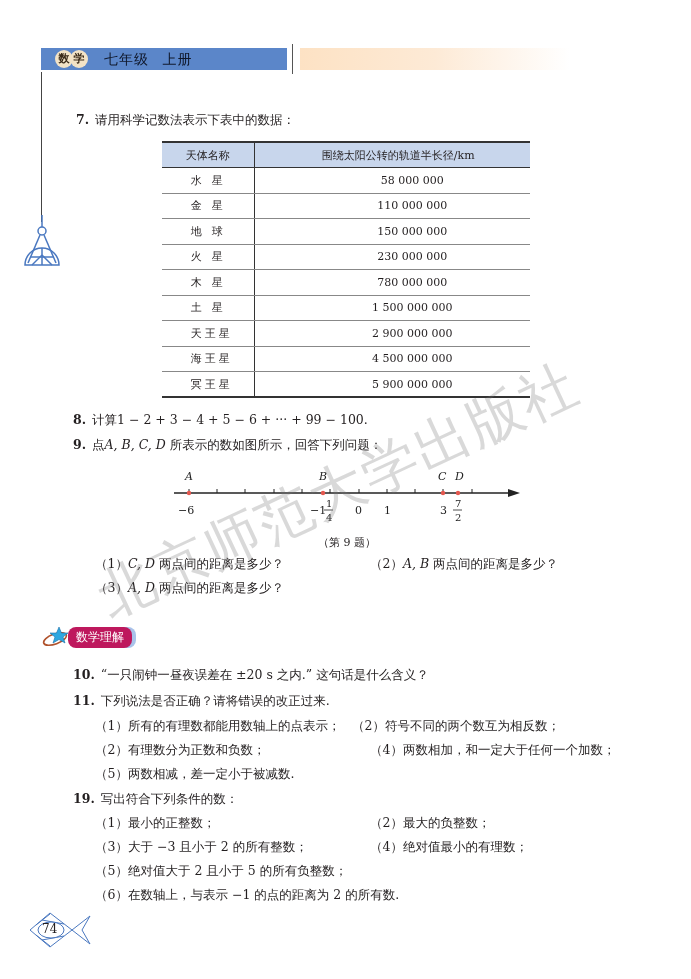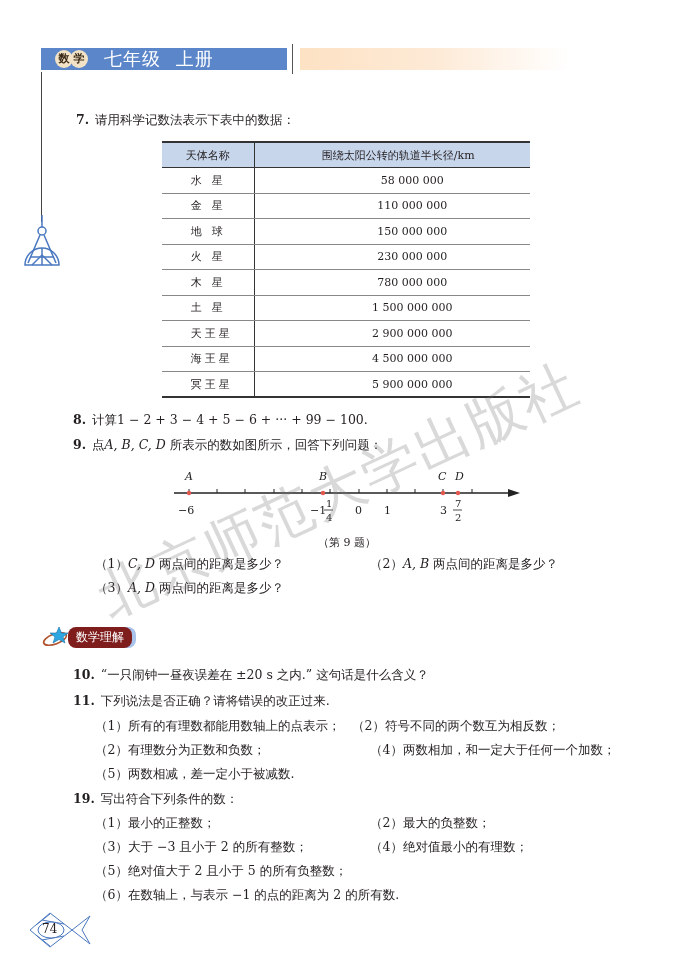--- a/index.html
+++ b/index.html
@@ -4,21 +4,21 @@
 <style>
   * { box-sizing: border-box; margin: 0; padding: 0; }
   html, body { width: 691px; height: 979px; background: #ffffff; overflow: hidden; }
   body { position: relative; font-family: "DejaVu Serif", "Liberation Serif", serif; color: #231f20; }
 
   .header-bar { position: absolute; left: 41px; top: 48px; width: 246px; height: 22px; background: #5b86c9; }
   .header-logo { position: absolute; left: 14px; top: 2px; height: 18px; display: flex; }
   .logo-disc { width: 18px; height: 18px; border-radius: 50%; background: #f3e3c6; color: #3a2a18;
                font-size: 11px; font-weight: bold; line-height: 18px; text-align: center; margin-right: -3px;
                font-family: "DejaVu Sans", sans-serif; }
-  .header-title { position: absolute; left: 63px; top: 1px; color: #ffffff; font-size: 18px; letter-spacing: 1px;
+  .header-title { position: absolute; left: 63px; top: 1px; color: #0f172a; font-size: 14px; letter-spacing: 1px;
                   font-family: "DejaVu Sans", sans-serif; line-height: 20px; word-spacing: 8px; }
   .header-divider { position: absolute; left: 292px; top: 44px; width: 1px; height: 30px; background: #555; }
   .header-gradient { position: absolute; left: 300px; top: 48px; width: 270px; height: 22px;
                      background: linear-gradient(to right, #fde2c4 0%, #fdead6 50%, #ffffff 100%); }
   .left-rule { position: absolute; left: 41px; top: 72px; width: 1px; height: 150px; background: #444; }
   .tower-icon { position: absolute; left: 22px; top: 215px; width: 40px; height: 52px; }
 
   .q-line { position: absolute; font-size: 12.5px; line-height: 16px; white-space: nowrap; }
   .q-num { font-weight: bold; font-family: "DejaVu Serif", serif; margin-right: 6px; }
   .sub { position: absolute; font-size: 12.5px; line-height: 16px; white-space: nowrap; }
@@ -33,21 +33,21 @@
   table.planets tr:last-child td { border-bottom: 2px solid #333; }
   table.planets .c1 { width: 92px; border-right: 1px solid #333; letter-spacing: 10px; padding-left: 8px; }
   table.planets th.c1 { letter-spacing: 0; padding-left: 0; }
   table.planets .c2 { text-align: center; padding-left: 40px; font-family: "DejaVu Serif", serif; }
   table.planets th.c2 { padding-left: 12px; }
 
   .axis { position: absolute; left: 170px; top: 468px; width: 360px; height: 70px; }
   .caption { position: absolute; left: 318px; top: 535px; font-size: 11px; }
 
   .section-badge { position: absolute; left: 42px; top: 625px; height: 24px; display: flex; align-items: center; }
-  .badge-pill { background: #7f1d1d; color: #fff; font-size: 12px; font-family: "DejaVu Sans", sans-serif;
+  .badge-pill { background: #be185d; color: #fff; font-size: 12px; font-family: "DejaVu Sans", sans-serif;
                 padding: 2px 8px; border-radius: 8px; margin-left: -4px; box-shadow: 4px 0 0 #a9c3ea; }
 
   .watermark { position: absolute; left: 118px; top: 395px; font-size: 56px; color: rgba(120,120,120,0.28);
                transform: rotate(-25deg); transform-origin: left bottom; white-space: nowrap;
                font-family: "DejaVu Serif", serif; letter-spacing: 2px; pointer-events: none; top: 560px; }
 
   .page-num-wrap { position: absolute; left: 28px; top: 910px; width: 66px; height: 40px; }
   .page-num { position: absolute; left: 14px; top: 12px; font-size: 12px; font-family: "DejaVu Serif", serif; }
 </style>
 </head>

